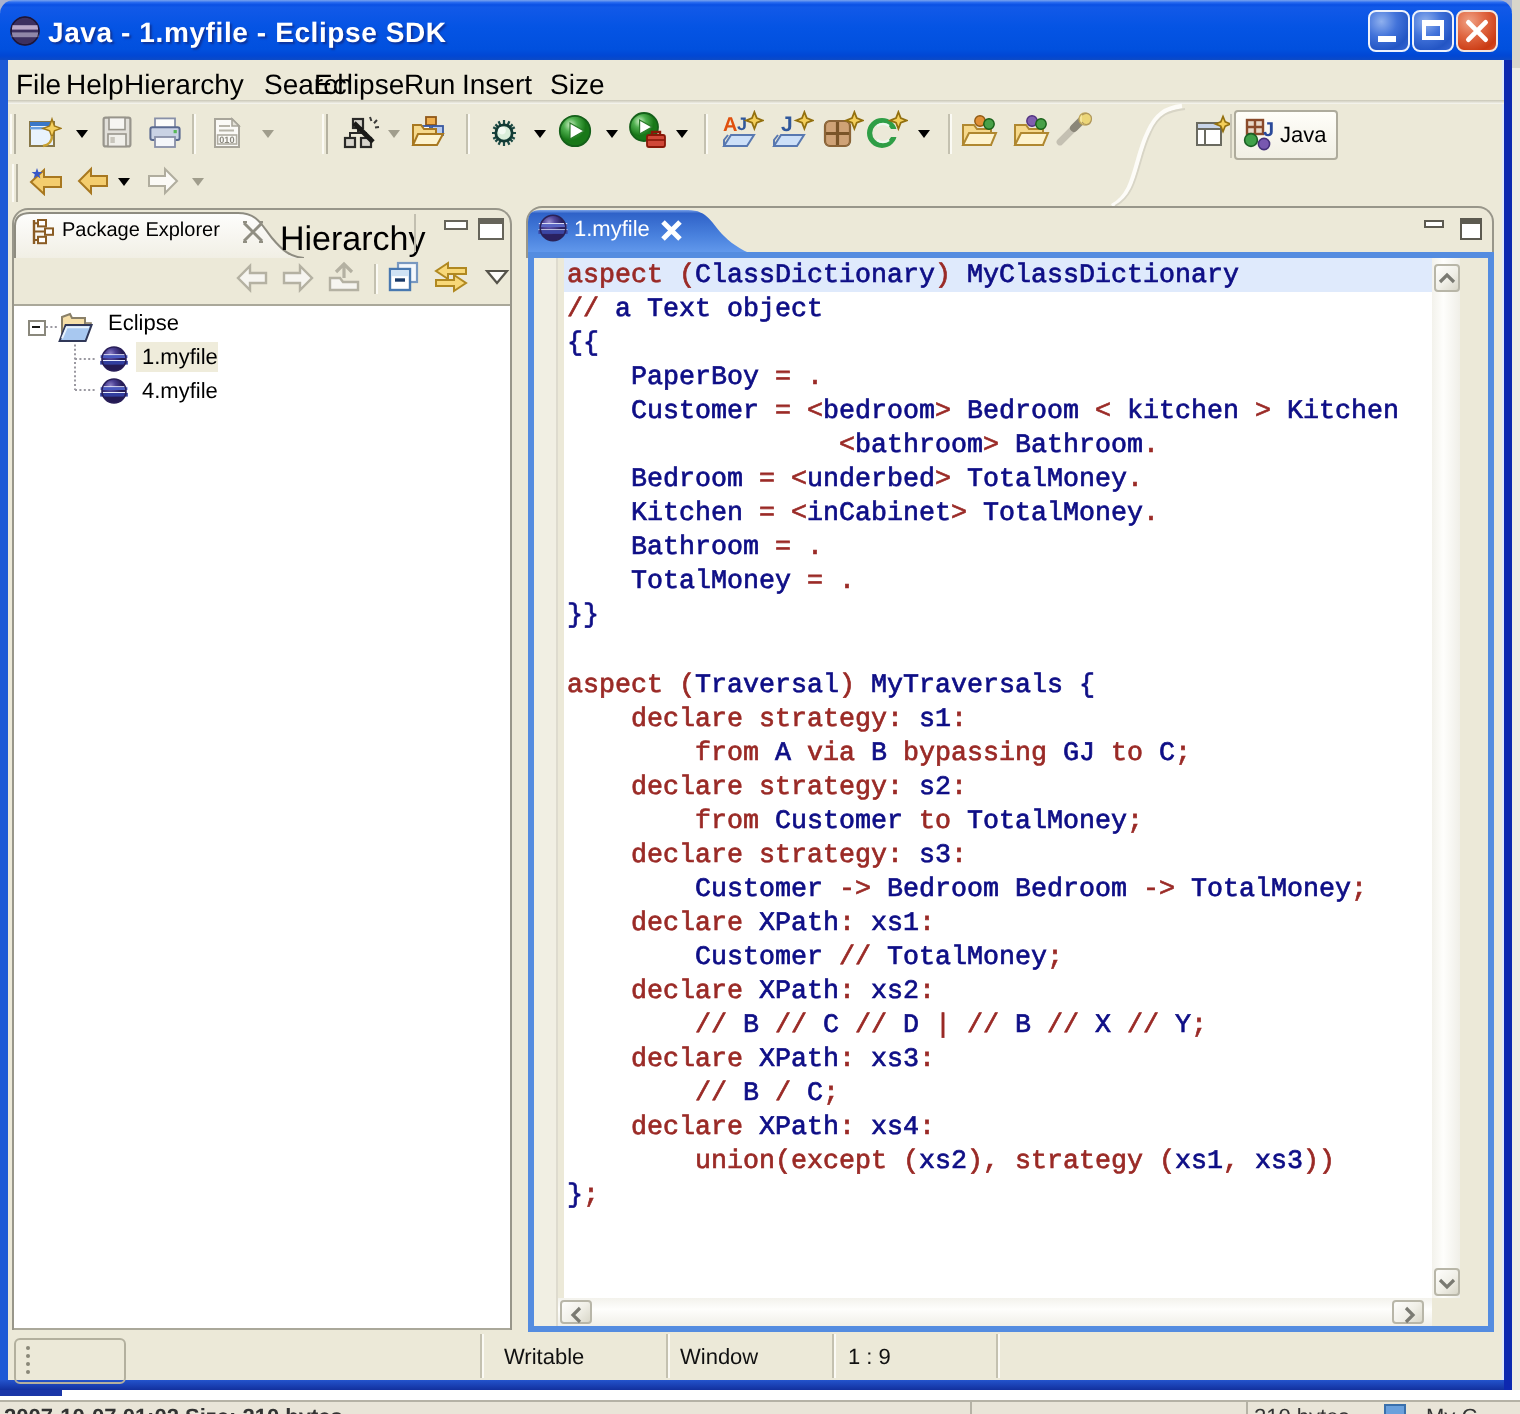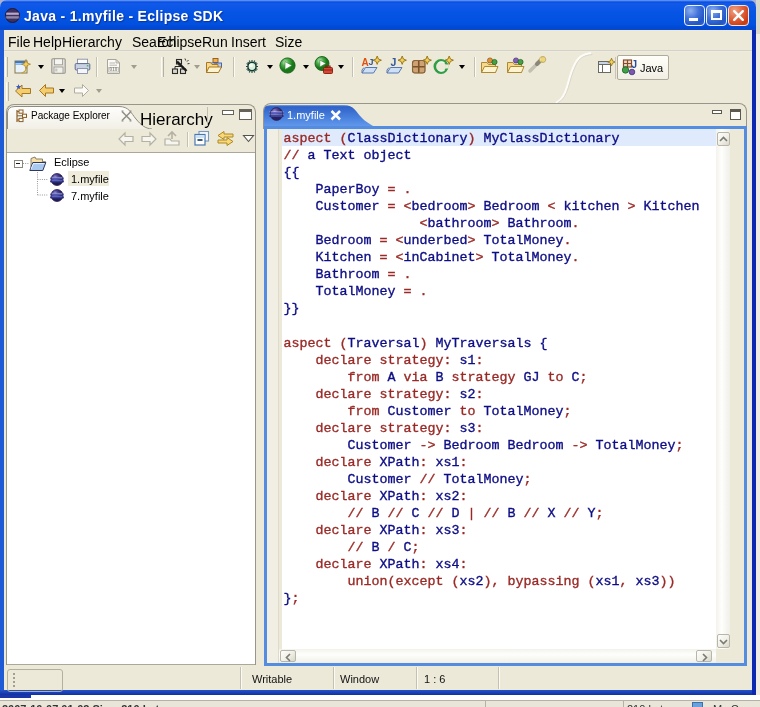--- a/index.html
+++ b/index.html
@@ -230,21 +230,21 @@
     <circle cx="2" cy="2" r="1" fill="#8a8778"></circle>
       <circle cx="2" cy="6" r="1" fill="#8a8778"></circle>
       <circle cx="2" cy="10" r="1" fill="#8a8778"></circle>
       <circle cx="2" cy="14" r="1" fill="#8a8778"></circle>
   </svg>
   <div class="sep" style="left:240px;top:667px;height:22px"></div>
   <span class="stext" style="left:252px;top:673px">Writable</span>
   <div class="sep" style="left:333px;top:667px;height:22px"></div>
   <span class="stext" style="left:340px;top:673px">Window</span>
   <div class="sep" style="left:416px;top:667px;height:22px"></div>
-  <span class="stext" style="left:424px;top:673px">1 : 6</span>
+  <span class="stext" style="left:424px;top:673px">1 : 9</span>
   <div class="sep" style="left:498px;top:667px;height:22px"></div>
 
   <div class="abs" style="left:0;top:695px;width:760px;height:12px;background:#fff"></div>
   <div class="abs" style="left:0;top:695px;width:31px;height:2.5px;background:#1a36a8"></div>
   <div class="abs" style="left:0;top:699.5px;width:760px;height:1px;background:#b5b2a5"></div>
   <div class="abs" style="left:0;top:700.5px;width:760px;height:6.5px;background:#e9e5d8;overflow:hidden">
     <span style="position:absolute;left:2px;top:2.5px;font-size:11px;font-weight:bold;color:#333">2007-10-07 01:02  Size: 210 bytes</span>
     <span style="position:absolute;left:627px;top:2.5px;font-size:11px;color:#333">210 bytes</span>
     <div style="position:absolute;left:623px;top:0;width:1px;height:7px;background:#b5b2a5"></div>
     <div style="position:absolute;left:485px;top:0;width:1px;height:7px;background:#b5b2a5"></div>
@@ -359,21 +359,21 @@
           <stop offset="1" stop-color="#241a54"></stop>
         </radialGradient>
       </defs>
     <circle cx="7" cy="6.5" r="6" fill="url(#sphg2)"></circle>
     <path d="M0.3 4.4 L13.7 4.4" stroke="#e8ecfc" stroke-width="0.6"></path>
     <path d="M0.3 5.3 L13.7 5.3" stroke="#4a5ac0" stroke-width="1.4"></path>
     <path d="M0.1 7.3 L13.9 7.3" stroke="#e8ecfc" stroke-width="0.6"></path>
     <path d="M0.1 8.4 L13.9 8.4" stroke="#323e9e" stroke-width="1.8"></path>
     <circle cx="7" cy="6.5" r="6" fill="none" stroke="#281e58" stroke-width="0.8"></circle>
   </svg>
-  <span class="abs" style="left:71px;top:189.5px;font-size:11px;color:#000">7.myfile</span>
+  <span class="abs" style="left:71px;top:189.5px;font-size:11px;color:#000">4.myfile</span>
 
   <div class="abs" style="left:263px;top:103px;width:484px;height:26px;border:1px solid #98968a;border-bottom:none;border-radius:8px 8px 0 0;background:#ece9d8"></div>
 
   <svg class="ic" style="left:264px;top:104px" width="130" height="25" viewBox="0 0 130 25">
     <defs>
         <linearGradient id="tabed" x1="0" y1="0" x2="0" y2="1">
           <stop offset="0" stop-color="#7aa2e8"></stop>
           <stop offset="0.07" stop-color="#2f62c8"></stop>
           <stop offset="0.55" stop-color="#4a82de"></stop>
           <stop offset="1" stop-color="#6aa0f0"></stop>
@@ -451,28 +451,28 @@
     Customer <span class="r">= &lt;</span>bedroom<span class="r">&gt;</span> Bedroom <span class="r">&lt;</span> kitchen <span class="r">&gt;</span> Kitchen
                  <span class="r">&lt;</span>bathroom<span class="r">&gt;</span> Bathroom<span class="r">.</span>
     Bedroom <span class="r">= &lt;</span>underbed<span class="r">&gt;</span> TotalMoney<span class="r">.</span>
     Kitchen <span class="r">= &lt;</span>inCabinet<span class="r">&gt;</span> TotalMoney<span class="r">.</span>
     Bathroom <span class="r">= .</span>
     TotalMoney <span class="r">= .</span>
 }}
 
 <span class="r">aspect (</span>Traversal<span class="r">)</span> MyTraversals {
     <span class="r">declare strategy:</span> s1<span class="r">:</span>
-        <span class="r">from</span> A <span class="r">via</span> B <span class="r">strategy</span> GJ <span class="r">to</span> C<span class="r">;</span>
+        <span class="r">from</span> A <span class="r">via</span> B <span class="r">bypassing</span> GJ <span class="r">to</span> C<span class="r">;</span>
     <span class="r">declare strategy:</span> s2<span class="r">:</span>
         <span class="r">from</span> Customer <span class="r">to</span> TotalMoney<span class="r">;</span>
     <span class="r">declare strategy:</span> s3<span class="r">:</span>
         Customer <span class="r">-&gt;</span> Bedroom Bedroom <span class="r">-&gt;</span> TotalMoney<span class="r">;</span>
     <span class="r">declare</span> XPath<span class="r">:</span> xs1<span class="r">:</span>
         Customer <span class="r">//</span> TotalMoney<span class="r">;</span>
     <span class="r">declare</span> XPath<span class="r">:</span> xs2<span class="r">:</span>
         <span class="r">//</span> B <span class="r">//</span> C <span class="r">//</span> D <span class="r">|</span> <span class="r">//</span> B <span class="r">//</span> X <span class="r">//</span> Y<span class="r">;</span>
     <span class="r">declare</span> XPath<span class="r">:</span> xs3<span class="r">:</span>
         <span class="r">//</span> B <span class="r">/</span> C<span class="r">;</span>
     <span class="r">declare</span> XPath<span class="r">:</span> xs4<span class="r">:</span>
-        <span class="r">union(except (</span>xs2<span class="r">),</span> <span class="r">bypassing (</span>xs1<span class="r">,</span> xs3<span class="r">))</span>
+        <span class="r">union(except (</span>xs2<span class="r">),</span> <span class="r">strategy (</span>xs1<span class="r">,</span> xs3<span class="r">))</span>
 }<span class="r">;</span></div>
   </div>
 </div>
 
 </body></html>

